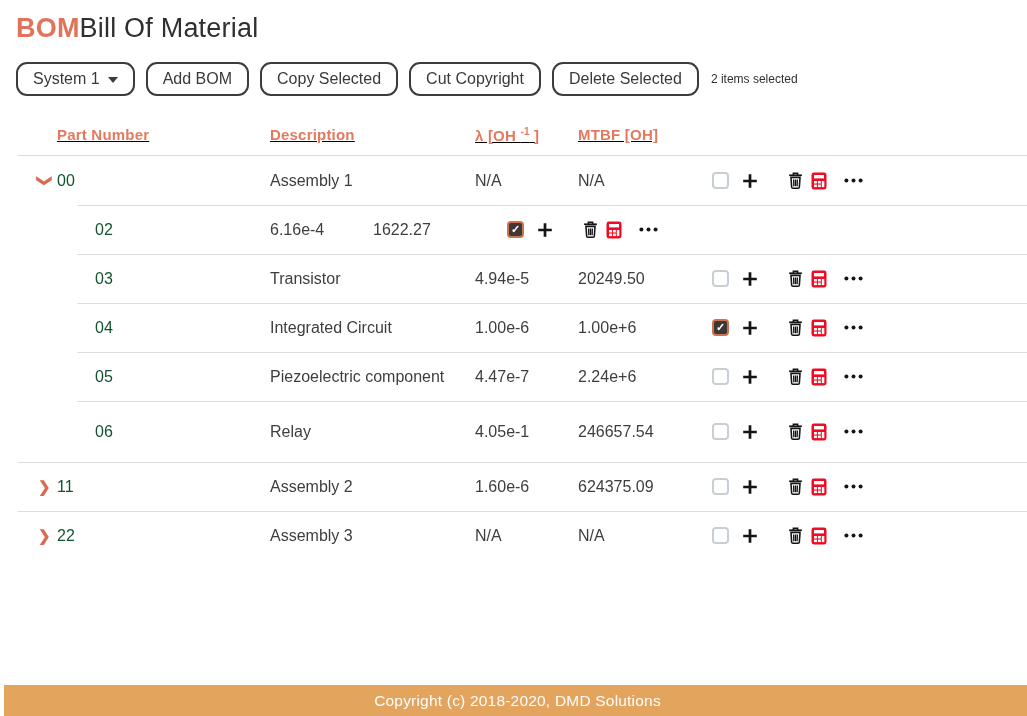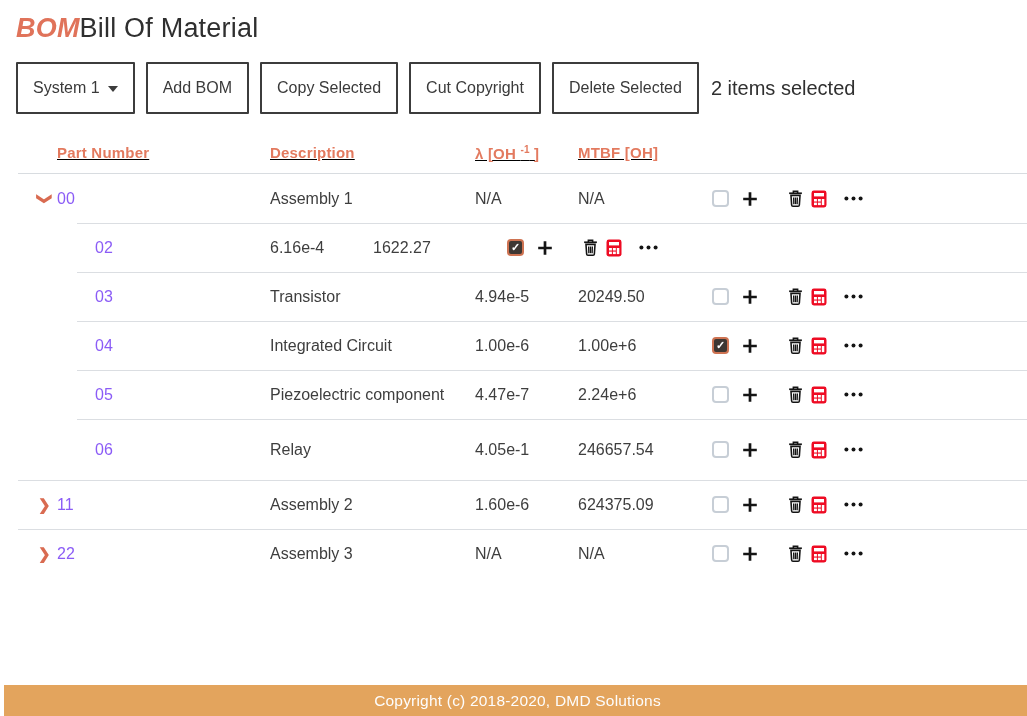--- a/index.html
+++ b/index.html
@@ -5,37 +5,37 @@
   html,body{margin:0;padding:0;}
   body{
     width:1027px;height:716px;position:relative;overflow:hidden;
     background:#ffffff;font-family:"Liberation Sans",sans-serif;
     -webkit-font-smoothing:antialiased;
   }
   .page{padding:13px 0 0 16px;}
 
   
   .app-title{font-size:27px;line-height:31px;letter-spacing:.2px;}
-  .app-title .logo{color:#E0735A;font-weight:800;font-style:italic;}
+  .app-title .logo{color:#E0735A;font-weight:800;}
   .app-title .rest{color:#2F2F2F;font-weight:500;}
 
   
   .toolbar{margin-top:18px;display:flex;align-items:center;}
   .btn{
-    height:52px;box-sizing:border-box;background:#fff;color:#3A3A3A;
-    border:2px solid #3C3C3C;border-radius:1px;font-family:inherit;
+    height:34px;box-sizing:border-box;background:#fff;color:#3A3A3A;
+    border:2px solid #3C3C3C;border-radius:11px;font-family:inherit;
     font-size:16px;padding:0 15px;margin-right:11px;display:inline-flex;
     align-items:center;cursor:pointer;white-space:nowrap;
   }
   .caret-down{
     display:inline-block;width:0;height:0;margin-left:8px;margin-top:2px;
     border-left:5px solid transparent;border-right:5px solid transparent;
     border-top:6px solid #3C3C3C;
   }
-  .selection-status{font-size:20px;color:#303030;margin-left:1px;}
+  .selection-status{font-size:12px;color:#303030;margin-left:1px;}
 
   
   .bom-table{margin-left:2px;margin-top:26px;}
   .thead{display:flex;align-items:center;height:25px;padding-bottom:8px;text-decoration:underline;}
   .thead .hcell{color:#E37A5F;font-weight:700;font-size:15px;letter-spacing:.2px;}
   .hcell sup{font-size:10px;font-weight:700;}
   .row{display:flex;align-items:center;height:49px;position:relative;}
   .row::before{content:"";position:absolute;top:0;right:0;border-top:1px solid #DBDEE2;}
   .thead-border{border-top:1px solid #D8DCE0;}
   .row.parent::before{left:0;}
@@ -50,21 +50,21 @@
   .c-desc{width:205px;}
   .c-lambda{width:103px;}
   .c-mtbf{width:134px;}
   .c-actions{display:flex;align-items:center;flex:1;}
 
   .chev{
     color:#D96B51;font-weight:700;font-size:15px;display:inline-block;
     width:14px;margin-right:5px;cursor:pointer;user-select:none;line-height:1;
   }
   .chev.down{transform:rotate(90deg) translateX(1px);}
-  .part-label{color:#8b5cf6;}
+  .part-label{color:#14532d;}
 
   
   .checkbox{
     width:17px;height:17px;box-sizing:border-box;border:2px solid #C7CED6;
     border-radius:4px;background:#fff;margin-right:13px;cursor:pointer;
     display:flex;align-items:center;justify-content:center;
   }
   .checkbox.checked{background:#3E3733;border-color:#CE7352;}
   .checkbox.checked::after{content:"✓";color:#fff;font-size:11px;font-weight:700;line-height:1;}
   .icon-btn{display:inline-flex;align-items:center;justify-content:center;cursor:pointer;background:none;border:none;padding:0;}

